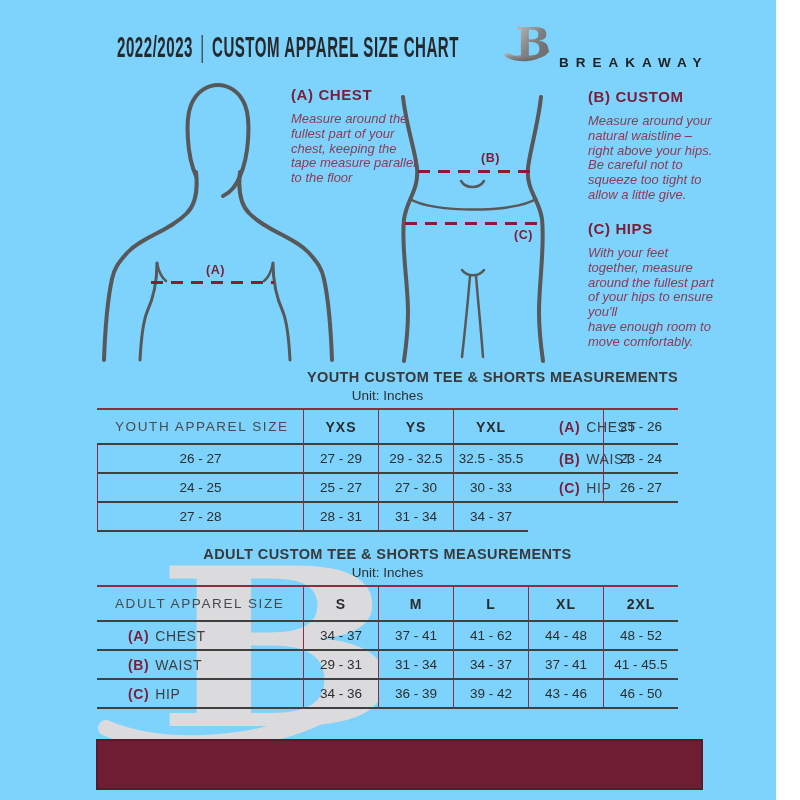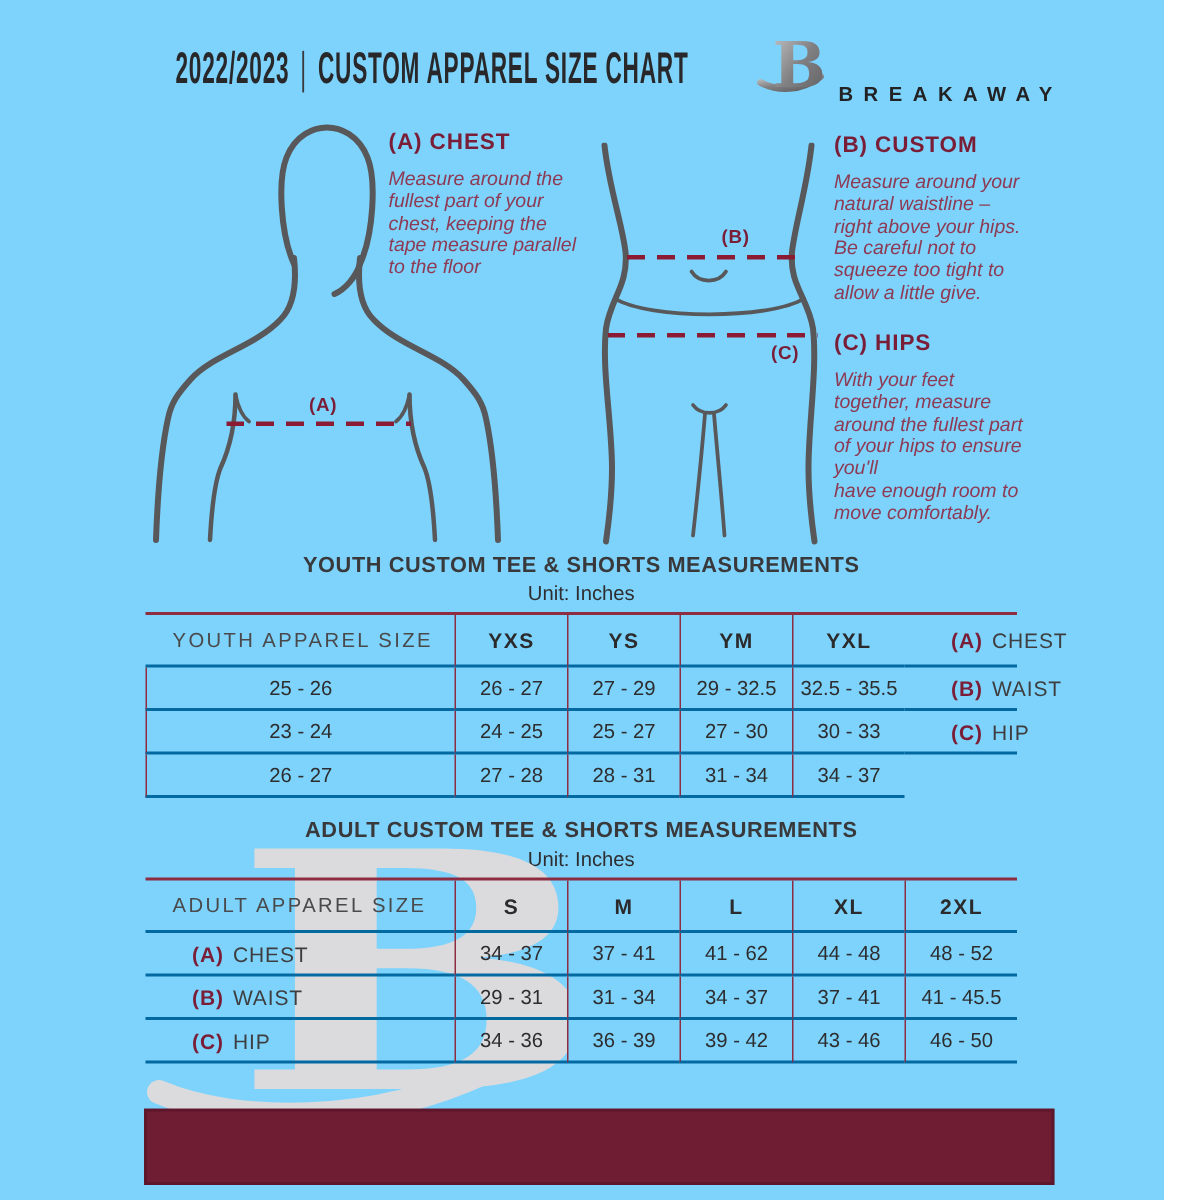--- a/index.html
+++ b/index.html
@@ -9,21 +9,21 @@
   
   .hdr-title{position:absolute;left:117px;top:30px;white-space:nowrap;}
   .hdr-title .squeeze{display:inline-block;transform:scale(0.52,1.02);transform-origin:left top;
     font-size:29px;font-weight:700;color:#28282a;letter-spacing:1px;}
   .hdr-sep{display:inline-block;margin:0 14px;font-weight:400;color:#3a3a3c;}
   .brand-text{position:absolute;left:559px;top:35px;font-size:13.5px;font-weight:700;
     letter-spacing:7px;color:#222224;margin-top:20px;}
   .logo-sm{position:absolute;left:504px;top:18px;}
 
   
-  .ins{position:absolute;}
+  .ins{position:absolute;margin-left:32px;}
   .ins h3{margin:0 0 9px 0;font-size:15px;font-weight:800;color:#7a1e38;letter-spacing:0.6px;}
   .ins p{margin:0;font-style:italic;font-size:13px;line-height:14.8px;color:#8d3a54;white-space:pre-line;}
   .ins-chest{left:259px;top:86px;width:134px;}
   .ins-waist{left:556px;top:88px;width:142px;}
   .ins-hips{left:556px;top:220px;width:146px;}
 
   
   .fig{position:absolute;}
   .dash{position:absolute;height:3px;background:repeating-linear-gradient(90deg,#8a1b33 0 12px,transparent 12px 20px);}
   .dash-a{left:151px;top:281px;width:123px;}
@@ -32,31 +32,31 @@
   .tag{position:absolute;font-size:12.5px;font-weight:700;color:#7a1e38;letter-spacing:0.5px;}
   .tag-a{left:206px;top:263px;}
   .tag-b{left:481px;top:151px;}
   .tag-c{left:514px;top:228px;}
 
   
   .tbl-title{position:absolute;left:97px;width:581px;text-align:center;
     font-size:14.5px;font-weight:700;color:#39393b;letter-spacing:0.4px;}
   .tbl-unit{position:absolute;left:97px;width:581px;text-align:center;
     font-size:13.5px;color:#2e2e30;}
-  .t1-title{top:369px;} .t1-unit{top:388px;}
+  .t1-title{top:369px;text-align:right;} .t1-unit{top:388px;}
   .t2-title{top:546px;} .t2-unit{top:565px;}
 
   
   .sz-table{position:absolute;left:97px;width:581px;display:grid;
     grid-template-columns:206px 75px 75px 75px 75px 75px;
     grid-template-rows:35px 29px 29px 29px;
     border-top:2px solid #8e2c42;z-index:2;}
   .t1{top:408px;} .t2{top:585px;}
   .sz-table .cell{display:flex;align-items:center;justify-content:center;
-    border-bottom:2px solid #0369a1;font-size:13.5px;color:#2d2d2f;}
+    border-bottom:2px solid #404040;font-size:13.5px;color:#2d2d2f;}
   .sz-table .vline{border-left:1.5px solid #8e2c42;}
   .sz-table .corner{justify-content:flex-start;padding-left:18px;
     font-size:13.5px;letter-spacing:1.6px;color:#4a4a4c;}
   .sz-table .colhead{font-size:14px;font-weight:700;letter-spacing:1px;color:#2b2b2d;}
   .sz-table .rowlabel{justify-content:flex-start;padding-left:31px;font-size:14px;
     letter-spacing:0.6px;color:#3e3e40;}
   .sz-table .rowlabel .pfx{color:#7a1e38;font-weight:700;margin-right:6px;}
 
   
   .watermark{position:absolute;left:98px;top:550px;z-index:1;}
@@ -150,21 +150,20 @@
     <path d="M 8 178 C 60 200 150 200 225 165" fill="none" stroke="#dbdbde" stroke-width="16" stroke-linecap="round"></path>
     <text x="58" y="176" font-family="DejaVu Serif" font-weight="bold" font-size="220" textLength="245" lengthAdjust="spacingAndGlyphs" fill="#dbdbde">B</text>
   </svg>
 
   <div class="tbl-title t1-title">YOUTH CUSTOM TEE &amp; SHORTS MEASUREMENTS</div>
   <div class="tbl-unit t1-unit">Unit: Inches</div>
   <div class="sz-table t1" id="table-0">
       <div class="cell corner">YOUTH APPAREL SIZE</div>
       <div class="cell colhead vline">YXS</div>
       <div class="cell colhead vline">YS</div>
-      <div class="cell colhead vline">YM</div>
       <div class="cell colhead vline">YXL</div>
       <div class="cell rowlabel">
         <span class="pfx">(A)</span>
         <span>CHEST</span>
       </div>
       <div class="cell vline">25 - 26</div>
       <div class="cell vline">26 - 27</div>
       <div class="cell vline">27 - 29</div>
       <div class="cell vline">29 - 32.5</div>
       <div class="cell vline">32.5 - 35.5</div>

